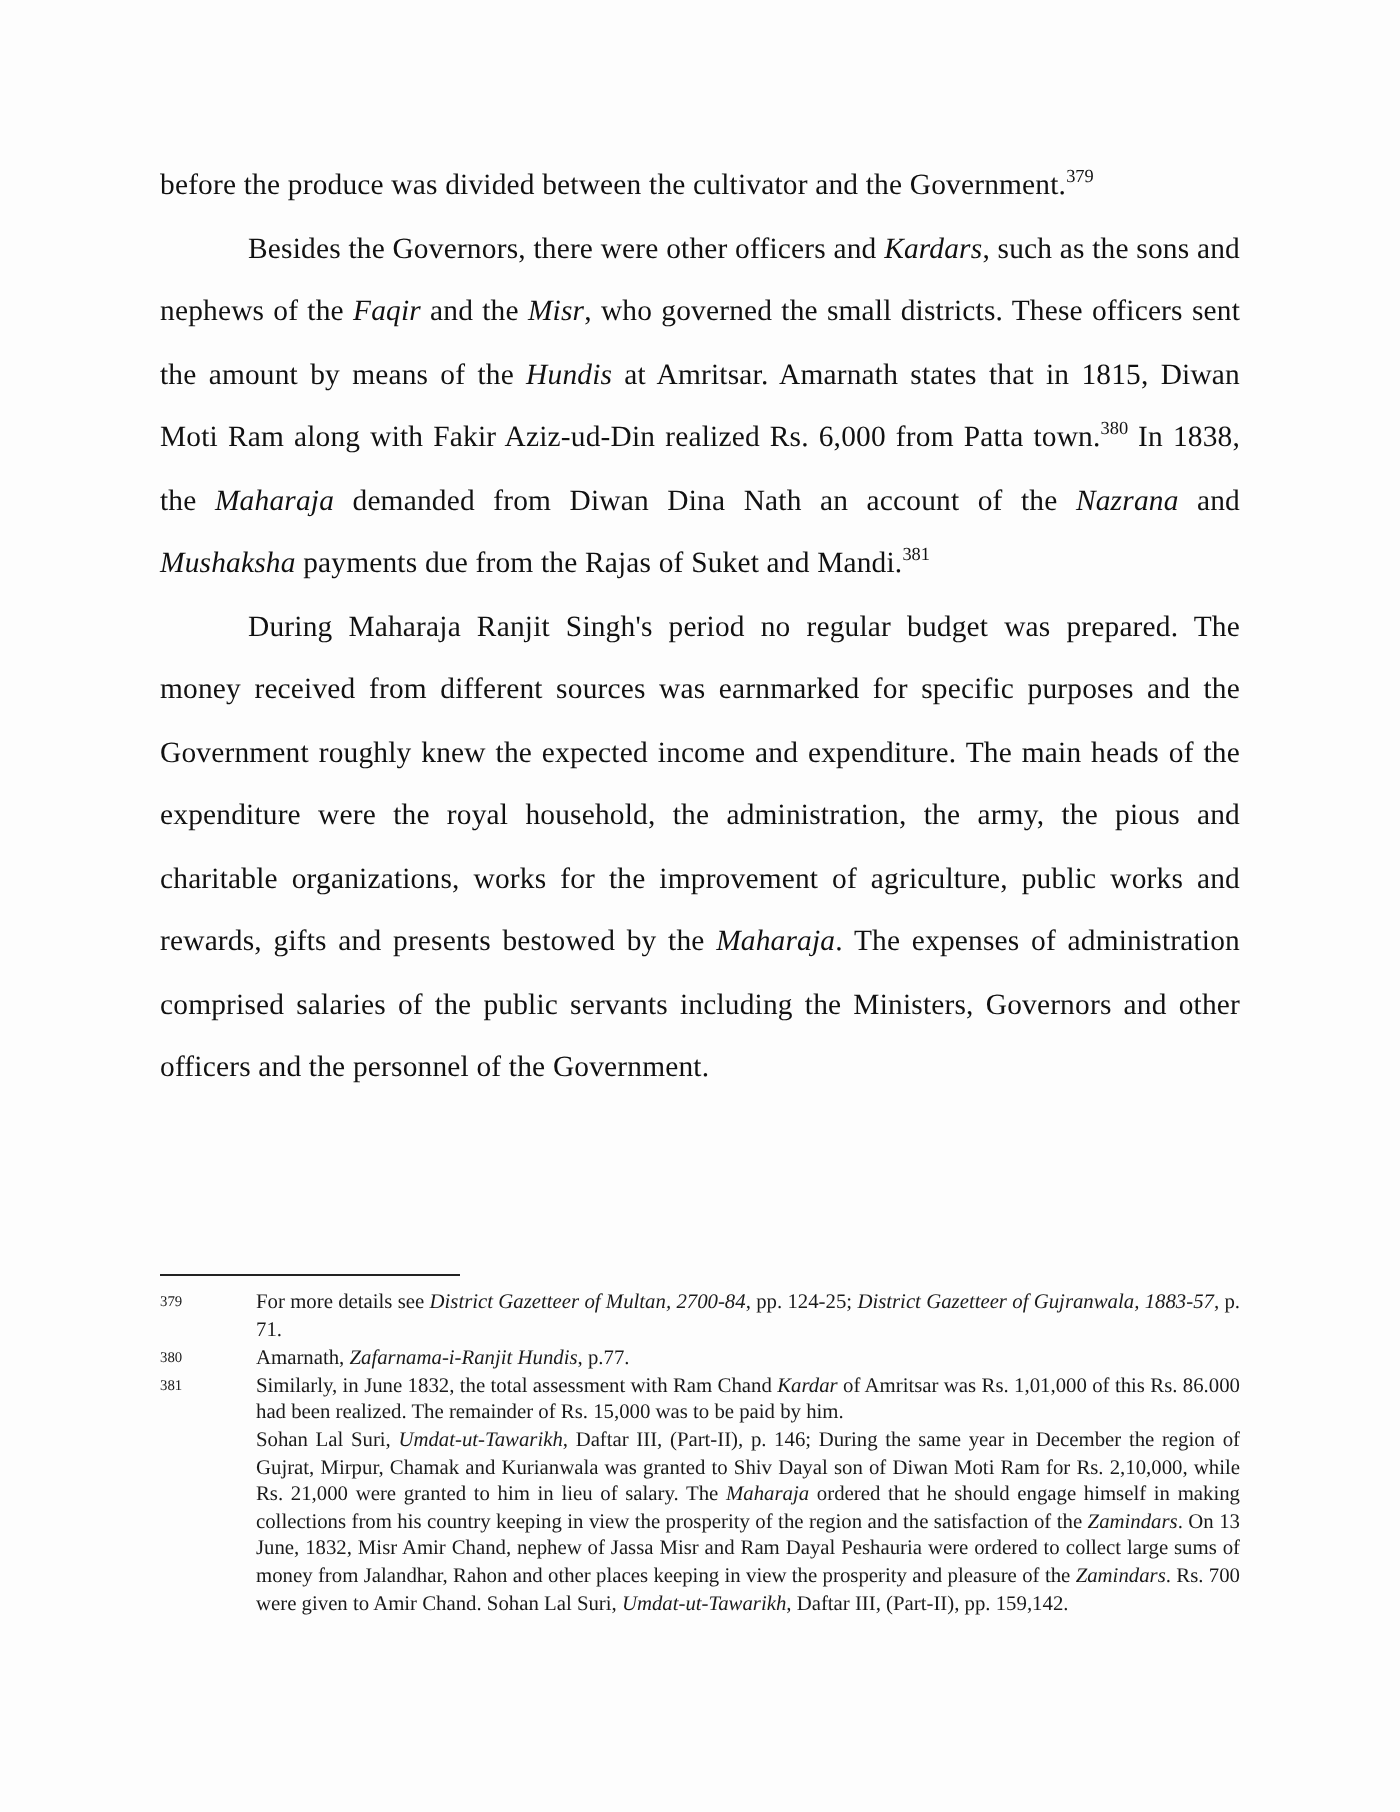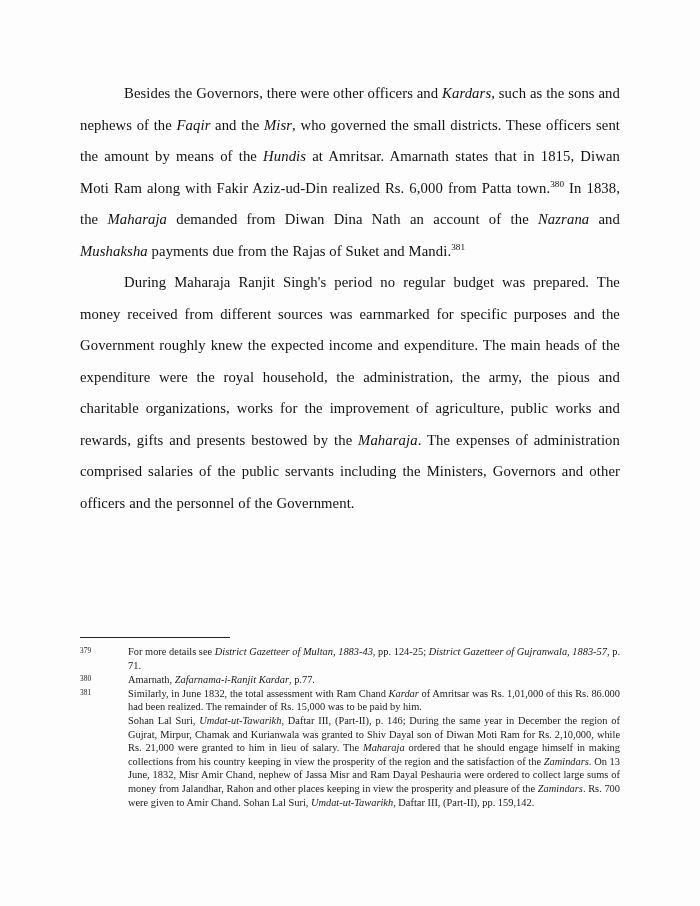--- a/index.html
+++ b/index.html
@@ -89,34 +89,35 @@
   }
   .fn-item .it { font-style: italic; }
   .fn-item.long { text-align: justify; }
 </style>
 </head>
 <body>
 
 <div class="page">
 
   <div class="content">
+    <p class="body-par">before the produce was divided between the cultivator and the Government.<sup class="fn">379</sup></p>
     <p class="body-par indent">Besides the Governors, there were other officers and <span class="it">Kardars</span>, such as the sons and nephews of the <span class="it">Faqir</span> and the <span class="it">Misr</span>, who governed the small districts. These officers sent the amount by means of the <span class="it">Hundis</span> at Amritsar. Amarnath states that in 1815, Diwan Moti Ram along with Fakir Aziz-ud-Din realized Rs. 6,000 from Patta town.<sup class="fn">380</sup> In 1838, the <span class="it">Maharaja</span> demanded from Diwan Dina Nath an account of the <span class="it">Nazrana</span> and <span class="it">Mushaksha</span> payments due from the Rajas of Suket and Mandi.<sup class="fn">381</sup></p>
     <p class="body-par indent">During Maharaja Ranjit Singh's period no regular budget was prepared. The money received from different sources was earnmarked for specific purposes and the Government roughly knew the expected income and expenditure. The main heads of the expenditure were the royal household, the administration, the army, the pious and charitable organizations, works for the improvement of agriculture, public works and rewards, gifts and presents bestowed by the <span class="it">Maharaja</span>. The expenses of administration comprised salaries of the public servants including the Ministers, Governors and other officers and the personnel of the Government.</p>
   </div>
 
   <div class="fn-area">
     <hr class="fn-rule">
     <ul class="fn-list">
       <li class="fn-item">
         <span class="fn-num">379</span>
-        <span class="fn-text">For more details see <span class="it">District Gazetteer of Multan, 1883-43</span>, pp. 124-25; <span class="it">District Gazetteer of Gujranwala, 1883-57</span>, p. 71.</span>
+        <span class="fn-text">For more details see <span class="it">District Gazetteer of Multan, 2700-84</span>, pp. 124-25; <span class="it">District Gazetteer of Gujranwala, 1883-57</span>, p. 71.</span>
       </li>
       <li class="fn-item">
         <span class="fn-num">380</span>
-        <span class="fn-text">Amarnath, <span class="it">Zafarnama-i-Ranjit Kardar</span>, p.77.</span>
+        <span class="fn-text">Amarnath, <span class="it">Zafarnama-i-Ranjit Hundis</span>, p.77.</span>
       </li>
       <li class="fn-item long">
         <span class="fn-num">381</span>
         <span class="fn-text">Similarly, in June 1832, the total assessment with Ram Chand <span class="it">Kardar</span> of Amritsar was Rs. 1,01,000 of this Rs. 86.000 had been realized. The remainder of Rs. 15,000 was to be paid by him.<br>Sohan Lal Suri, <span class="it">Umdat-ut-Tawarikh</span>, Daftar III, (Part-II), p. 146; During the same year in December the region of Gujrat, Mirpur, Chamak and Kurianwala was granted to Shiv Dayal son of Diwan Moti Ram for Rs. 2,10,000, while  Rs. 21,000 were granted to him in lieu of salary. The <span class="it">Maharaja</span> ordered that he should engage himself in making collections from his country keeping in view the prosperity of the region and the satisfaction of the <span class="it">Zamindars</span>. On 13 June, 1832, Misr Amir Chand, nephew of Jassa Misr and Ram Dayal Peshauria were ordered to collect large sums of money from Jalandhar, Rahon and other places keeping in view the prosperity and pleasure of the <span class="it">Zamindars</span>. Rs. 700 were given to Amir Chand. Sohan Lal Suri, <span class="it">Umdat-ut-Tawarikh</span>, Daftar III, (Part-II), pp. 159,142.</span>
       </li>
     </ul>
   </div>
 
 </div>
 

